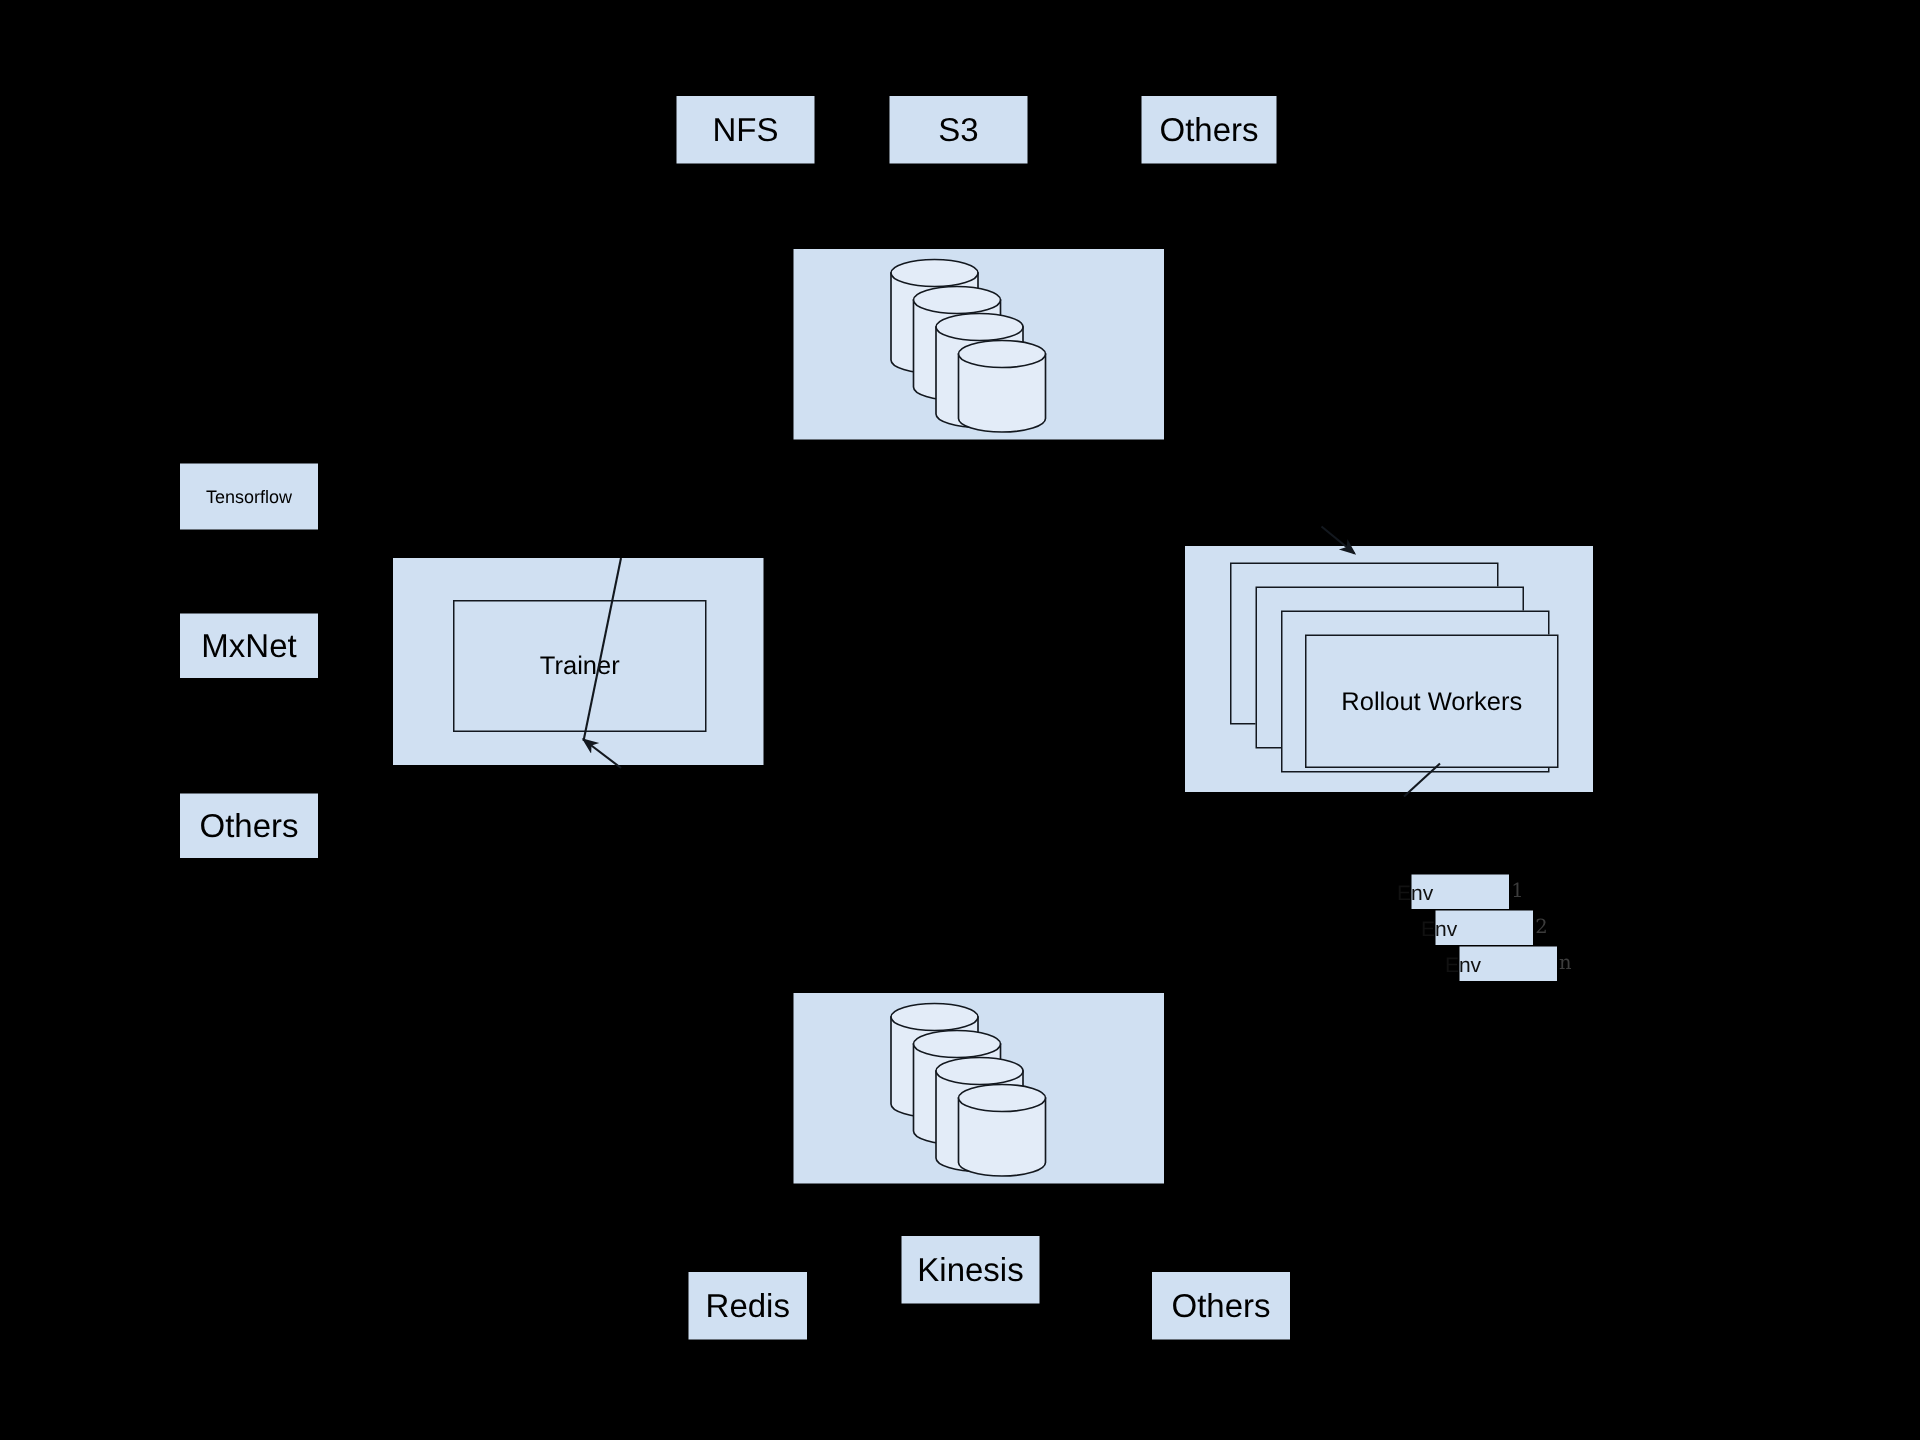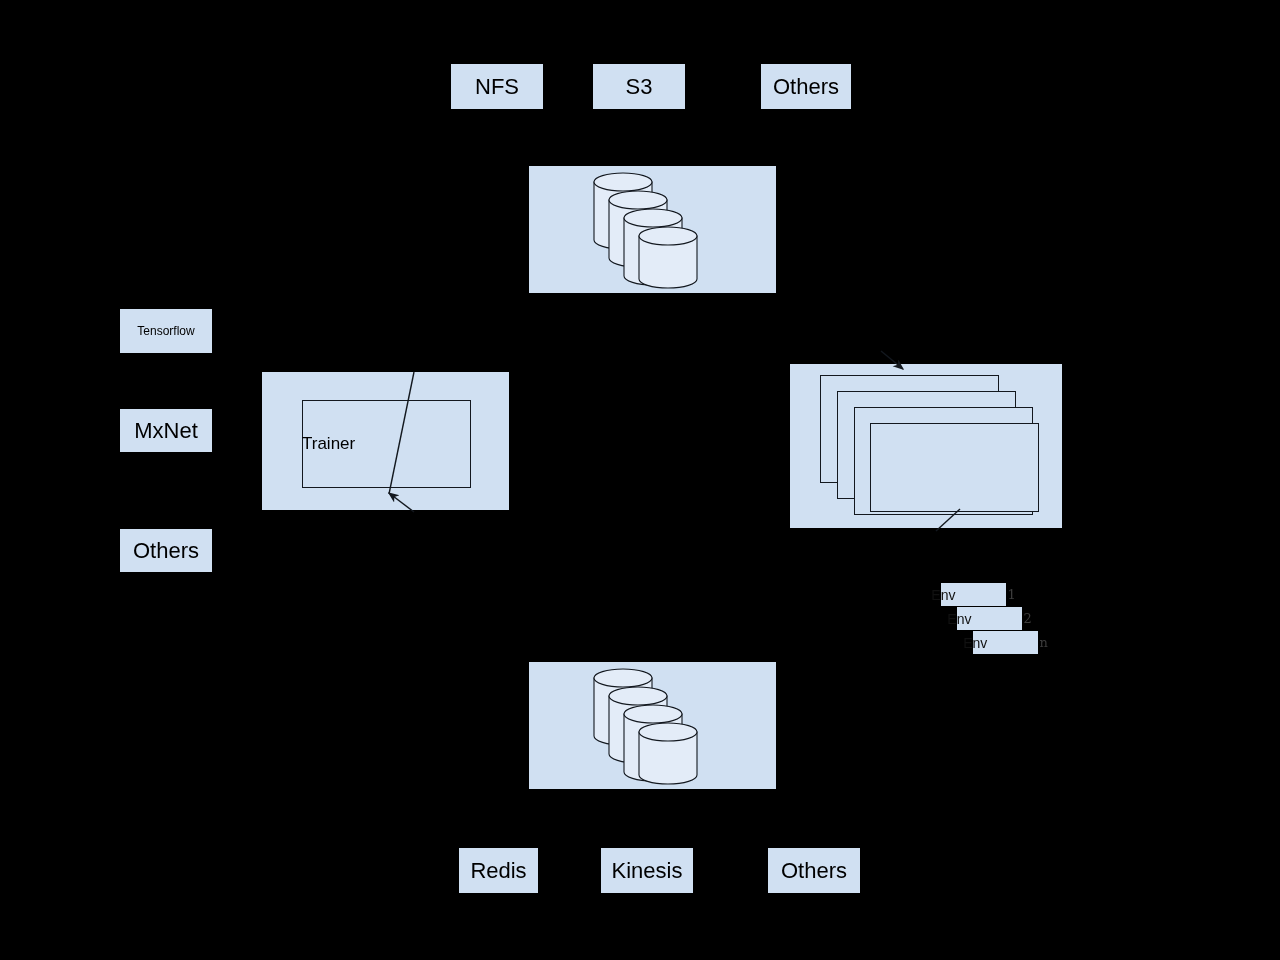--- a/index.html
+++ b/index.html
@@ -45,21 +45,21 @@
     position: absolute;
     box-sizing: border-box;
     background: #d0e0f2;
     border: 1.4px solid #13181f;
   }
   .framed-label {
     position: absolute;
     box-sizing: border-box;
     display: flex;
     align-items: center;
-    justify-content: flex-start;
+    justify-content: center;
     font-size: 17px;
     color: #000000;
     white-space: nowrap;
   }
   .env {
     position: absolute;
     box-sizing: border-box;
     background: #d0e0f2;
     display: flex;
     align-items: center;
@@ -139,20 +139,23 @@
   <div class="framed" style="left:302px;top:400px;width:169px;height:88px;"></div>
   <div class="framed-label" style="left:302px;top:400px;width:169px;height:88px;">
     <span>Trainer</span>
   </div>
 
   <div class="panel" style="left:790px;top:364px;width:272px;height:164px;"></div>
   <div class="framed" style="left:820px;top:375px;width:179px;height:108px;"></div>
   <div class="framed" style="left:837px;top:391px;width:179px;height:108px;"></div>
   <div class="framed" style="left:854px;top:407px;width:179px;height:108px;"></div>
   <div class="framed" style="left:870px;top:423px;width:169px;height:89px;"></div>
+  <div class="framed-label" style="left:870px;top:423px;width:169px;height:89px;">
+    <span>Rollout Workers</span>
+  </div>
 
   <div class="env" style="left:941px;top:583px;width:65px;height:23px;">
     <span>Env</span>
       <span class="env-idx">1</span>
   </div>
   <div class="env" style="left:957px;top:607px;width:65px;height:23px;">
     <span>Env</span>
       <span class="env-idx">2</span>
   </div>
   <div class="env" style="left:973px;top:631px;width:65px;height:23px;">
@@ -178,21 +181,21 @@
       <g>
         <path d="M54,68 L54,111 A29,9 0 0 0 112,111 L112,68 Z"></path>
         <ellipse cx="83" cy="68" rx="29" ry="9"></ellipse>
       </g>
     </g>
   </svg>
 
   <div class="node chip" style="left:459px;top:848px;width:79px;height:45px;">
     <span>Redis</span>
   </div>
-  <div class="node chip" style="left:601px;top:848px;width:92px;height:45px;">
+  <div class="node chip" style="left:601px;top:824px;width:92px;height:45px;">
     <span>Kinesis</span>
   </div>
   <div class="node chip" style="left:768px;top:848px;width:92px;height:45px;">
     <span>Others</span>
   </div>
 
   <svg class="overlay" viewBox="0 0 1280 960">
     <defs>
       <marker id="arrowhead" markerWidth="9" markerHeight="9" refX="7" refY="3.2" orient="auto" markerUnits="strokeWidth">
         <path d="M0,0 L8,3.2 L0,6.4 L2.2,3.2 Z" fill="#13181f"></path>

